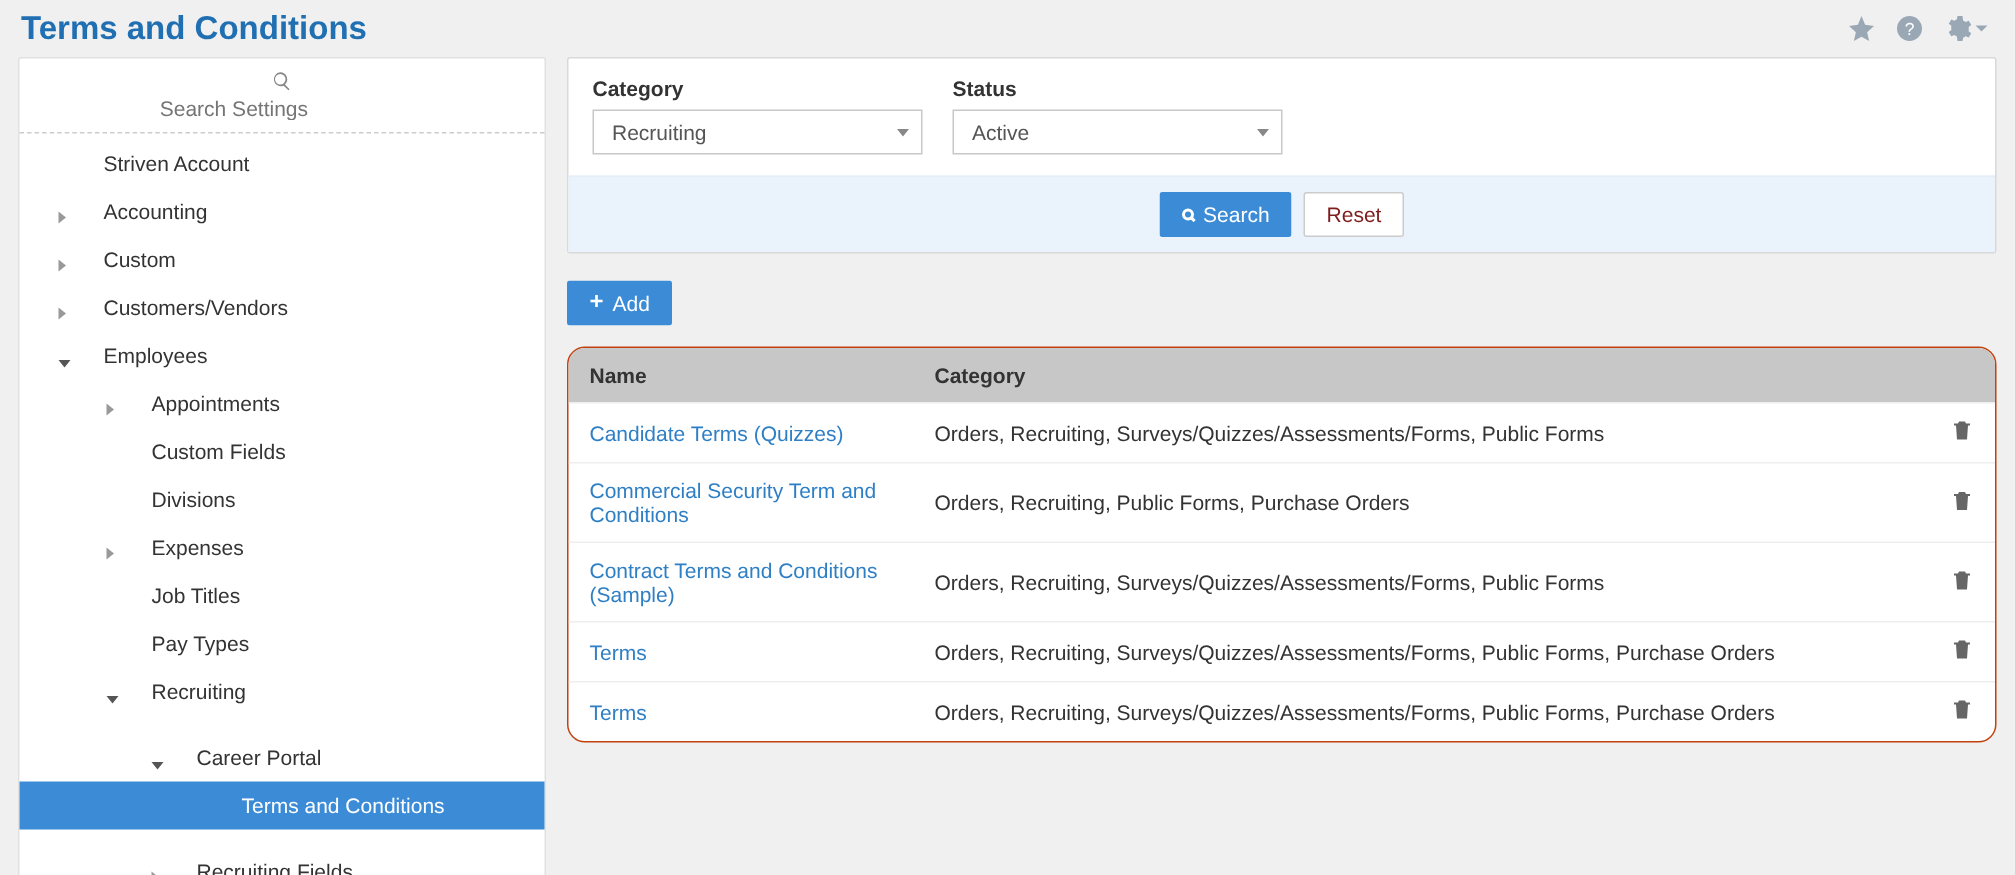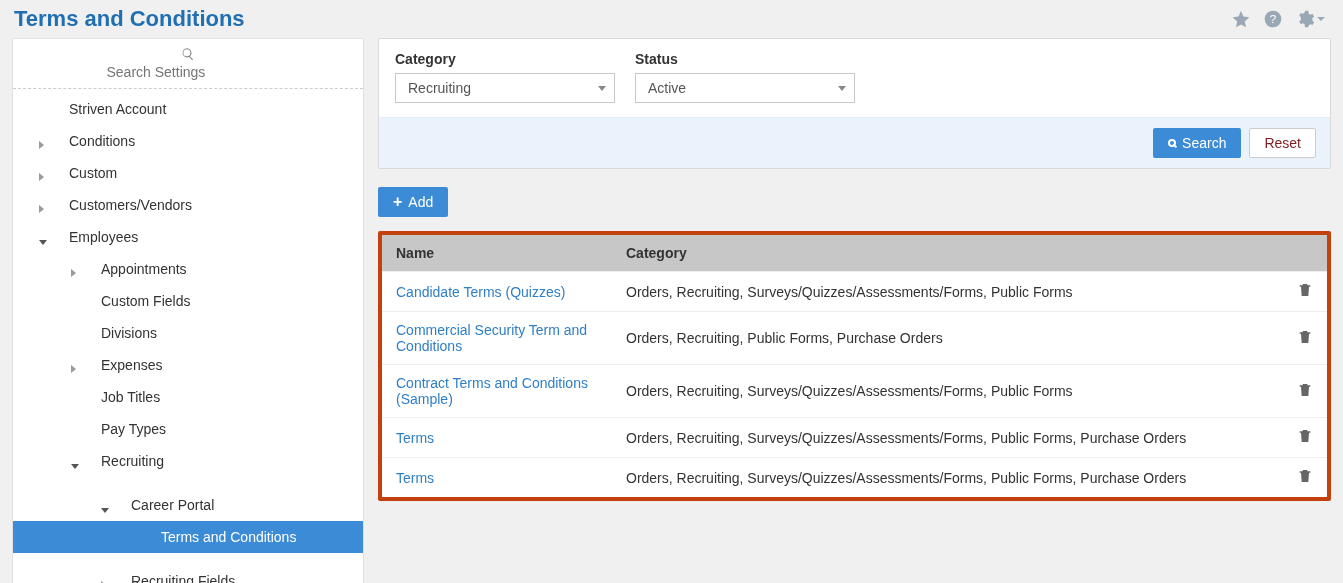--- a/index.html
+++ b/index.html
@@ -92,21 +92,21 @@
     display:flex; align-items:center; justify-content:space-between;
     padding: 0 8px 0 12px;
     background:#fff; cursor:pointer;
     font-size:14px; color:#555;
   }
   .select .caret {
     border-top:5px solid #888; border-left:4px solid transparent; border-right:4px solid transparent;
   }
   .action-bar {
     background:#eaf3fc;
-    display:flex; justify-content:flex-end; gap:8px;
+    display:flex; justify-content:center; gap:8px;
     padding: 10px 14px;
     border-top:1px solid #e5eef7;
   }
   .btn {
     display:inline-flex; align-items:center; justify-content:center;
     height: 30px; padding: 0 14px; border-radius:2px; font-size:14px;
     cursor:pointer; border:1px solid transparent;
   }
   .btn-search { background:#3b8bd6; color:#fff; }
   .btn-search .dot {
@@ -118,21 +118,21 @@
     content:""; position:absolute; width:4px; height:2px; background:#fff;
     bottom:-2px; right:-3px; transform:rotate(45deg);
   }
   .btn-reset { background:#fff; border-color:#ccc; color:#7f1d1d; }
   .btn-add {
     margin: 18px 0 14px 0;
     background:#3b8bd6; color:#fff;
   }
   .btn-add .plus { font-weight:bold; margin-right:6px; font-size:16px; line-height:1;}
   .table {
-    width:100%; border:4px solid #c2410c; border-radius:2px; overflow:hidden;
+    width:100%; border:1px solid #c2410c; border-radius:12px; overflow:hidden;
     background:#fff;
   }
   .thead {
     display:flex; background:#c7c7c7; font-weight:600;
     padding: 10px 14px;
   }
   .col-name { width: 230px; padding-right:10px; }
   .col-cat { flex:1; padding-right:10px; }
   .col-act { width: 40px; text-align:right; }
   .trow {
@@ -180,21 +180,21 @@
       </span>
       <input class="search-input" placeholder="Search Settings" style="">
     </div>
     <div class="tree" id="tree">
         <div class="tree-item depth-0">
           <span class="expander "></span>
           <span class="label">Striven Account</span>
         </div>
         <div class="tree-item depth-0">
           <span class="expander tri-right"></span>
-          <span class="label">Conditions</span>
+          <span class="label">Accounting</span>
         </div>
         <div class="tree-item depth-0">
           <span class="expander tri-right"></span>
           <span class="label">Custom</span>
         </div>
         <div class="tree-item depth-0">
           <span class="expander tri-right"></span>
           <span class="label">Customers/Vendors</span>
         </div>
         <div class="tree-item depth-0">

